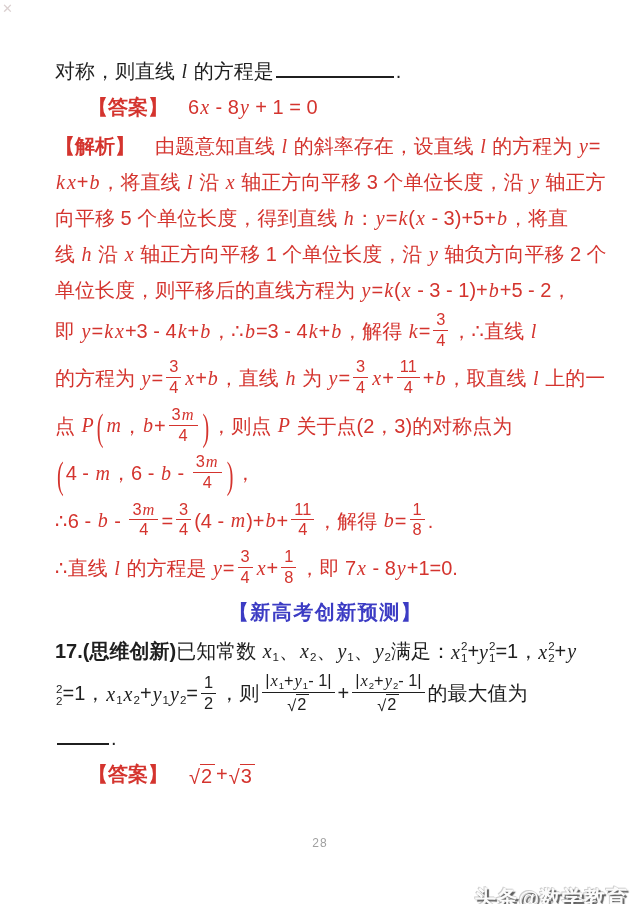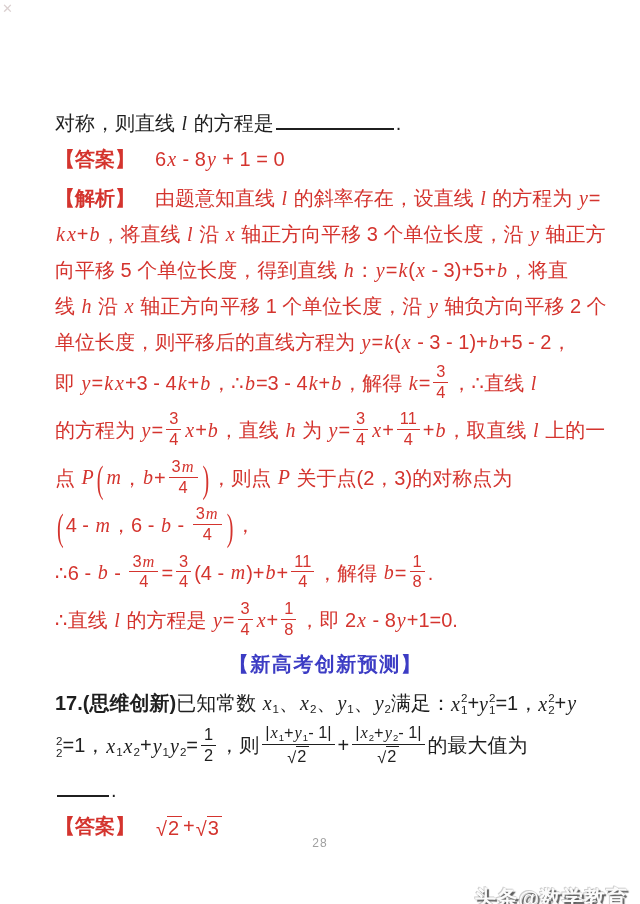--- a/index.html
+++ b/index.html
@@ -5,26 +5,26 @@
   :root{
     --red:#d4342e; --blue:#3c3cc4; --black:#1f1f1f; --gray:#a0a0a0;
   }
   html,body{margin:0;padding:0;background:#e9e9e9;}
   .page{
     position:relative;width:640px;height:904px;background:#ffffff;overflow:hidden;
     font-family:"Liberation Sans","DejaVu Sans",sans-serif;color:var(--black);
     margin:0 auto;
   }
   .corner{position:absolute;left:2px;top:1px;font-size:13px;color:#cbbcbc;opacity:.7;}
-  .content{padding:110px 44px 0 55px;font-size:20px;line-height:1.3;}
+  .content{padding:58px 44px 0 55px;font-size:20px;line-height:1.3;}
   .line{white-space:nowrap;margin-bottom:9px;min-height:27px;display:block;}
   .line-problem{color:var(--black);}
   .line-answer,.line-analysis{color:var(--red);}
   .line-heading{color:var(--blue);font-weight:bold;font-family:"Liberation Serif","DejaVu Serif",serif;letter-spacing:1.5px;margin:10px 0 12px;text-align:center;}
-  .line-answer{margin-bottom:12px;}
+  .line-answer{margin-bottom:12px;margin-left:33px;}
   .txt{}
   .bold{font-weight:bold;}
   .var{font-family:"Liberation Serif","DejaVu Serif",serif;font-style:italic;padding:0 1px;}
   .blank{display:inline-block;height:.9em;border-bottom:2px solid currentColor;margin:0 2px;}
   .big{display:inline-block;vertical-align:middle;transform:scaleY(1.9);transform-origin:center;
        font-family:"Liberation Serif","DejaVu Serif",serif;font-weight:400;margin:0 2px;}
   .frac{display:inline-flex;flex-direction:column;align-items:center;vertical-align:middle;
         font-size:.82em;line-height:1.08;margin:0 3px;transform:translateY(-2px);}
   .fn{border-bottom:1.6px solid currentColor;padding:0 3px 1px;display:inline-flex;align-items:baseline;}
   .fd{padding:1px 3px 0;display:inline-flex;align-items:baseline;}
@@ -139,21 +139,21 @@
           <span class="fd">
             <span class="txt">4</span>
           </span>
         </span><span class="var">x</span><span class="txt">+</span><span class="frac">
           <span class="fn">
             <span class="txt">1</span>
           </span>
           <span class="fd">
             <span class="txt">8</span>
           </span>
-        </span><span class="txt">，即 2</span><span class="var">x</span><span class="txt"> - 8</span><span class="var">y</span><span class="txt">+1=0.</span></div>
+        </span><span class="txt">，即 7</span><span class="var">x</span><span class="txt"> - 8</span><span class="var">y</span><span class="txt">+1=0.</span></div>
       <div class="line line-heading"><span class="txt">【新高考创新预测】</span></div>
       <div class="line line-problem"><span class="bold">17.(思维创新)</span><span class="txt">已知常数 </span><span class="subwrap"><span class="var">x</span><span class="subsc">1</span></span><span class="txt">、</span><span class="subwrap"><span class="var">x</span><span class="subsc">2</span></span><span class="txt">、</span><span class="subwrap"><span class="var">y</span><span class="subsc">1</span></span><span class="txt">、</span><span class="subwrap"><span class="var">y</span><span class="subsc">2</span></span><span class="txt">满足：</span><span class="ss">
           <span class="ssbase">x</span>
           <span class="sscripts">
             <span class="s-sup">2</span>
             <span class="s-sub">1</span>
           </span>
         </span><span class="txt">+</span><span class="ss">
           <span class="ssbase">y</span>
           <span class="sscripts">

